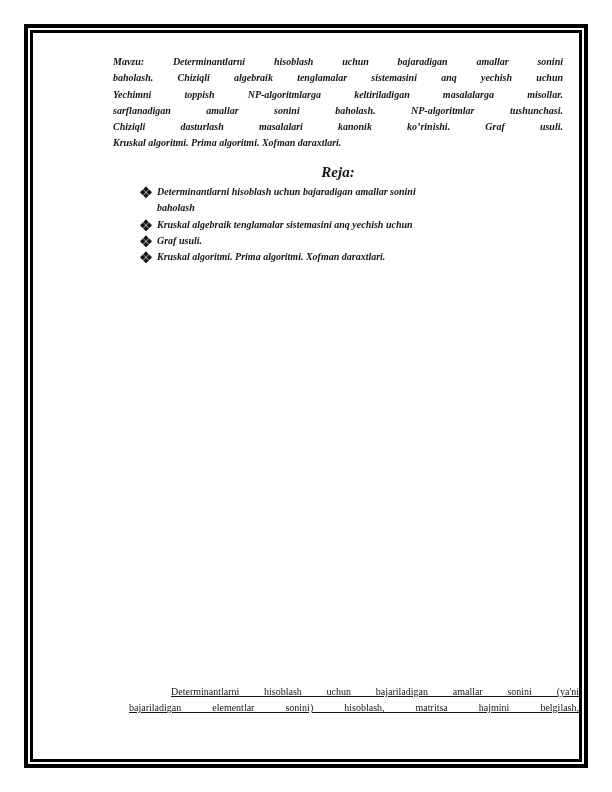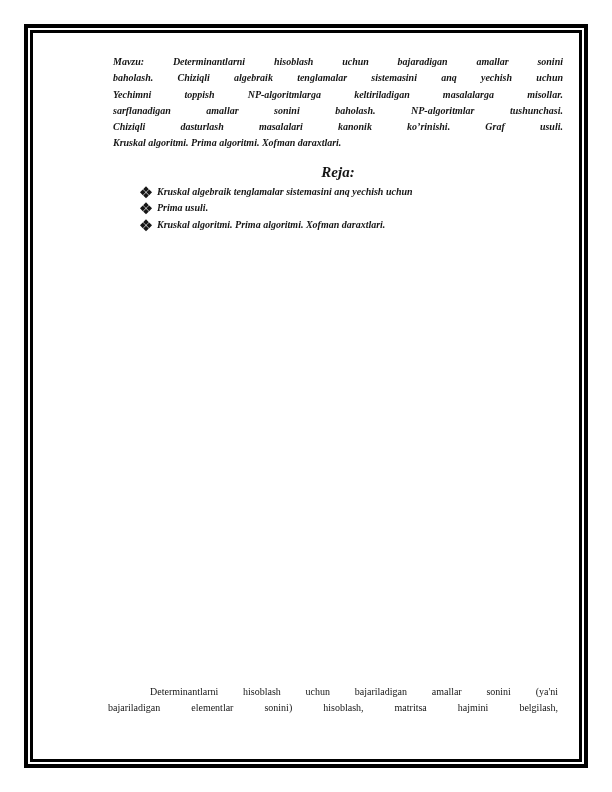--- a/index.html
+++ b/index.html
@@ -80,25 +80,26 @@
     content: "";
     position: absolute;
     left: 0; top: 0;
     width: 3.5px;
     height: 3.5px;
     background: #151515;
     box-shadow: 4.5px 0 0 #151515, 0 4.5px 0 #151515, 4.5px 4.5px 0 #151515;
   }
   .body-para {
     position: absolute;
-    left: 108px;
+    left: 129px;
     top: 684px;
     width: 450px;
     font-weight: normal;
     font-style: normal;
+    text-decoration: underline;
   }
 </style>
 </head>
 <body>
 
 <div class="frame-outer">
   <div class="frame-inner"></div>
 </div>
 
 <div class="content">
@@ -107,25 +108,30 @@
       <div class="tline just">baholash. Chiziqli algebraik tenglamalar sistemasini anq yechish uchun</div>
       <div class="tline just">Yechimni toppish NP-algoritmlarga keltiriladigan masalalarga misollar.</div>
       <div class="tline just">sarflanadigan amallar sonini baholash. NP-algoritmlar tushunchasi.</div>
       <div class="tline just">Chiziqli dasturlash masalalari kanonik ko’rinishi. Graf usuli.</div>
       <div class="tline left-line">Kruskal algoritmi. Prima algoritmi. Xofman daraxtlari.</div>
     </div>
   <div class="heading">Reja:</div>
   <div class="plan-list">
       <div class="bitem">
         <span class="bullet"></span>
+        <div class="tline left-line">Determinantlarni hisoblash uchun bajaradigan amallar sonini</div>
+        <div class="tline left-line">baholash</div>
+      </div>
+      <div class="bitem">
+        <span class="bullet"></span>
         <div class="tline left-line">Kruskal algebraik tenglamalar sistemasini anq yechish uchun</div>
       </div>
       <div class="bitem">
         <span class="bullet"></span>
-        <div class="tline left-line">Prima usuli.</div>
+        <div class="tline left-line">Graf usuli.</div>
       </div>
       <div class="bitem">
         <span class="bullet"></span>
         <div class="tline left-line">Kruskal algoritmi. Prima algoritmi. Xofman daraxtlari.</div>
       </div>
     </div>
 </div>
 
 <div class="body-para">
     <div class="tline just indent">Determinantlarni hisoblash uchun bajariladigan amallar sonini (ya'ni</div>

